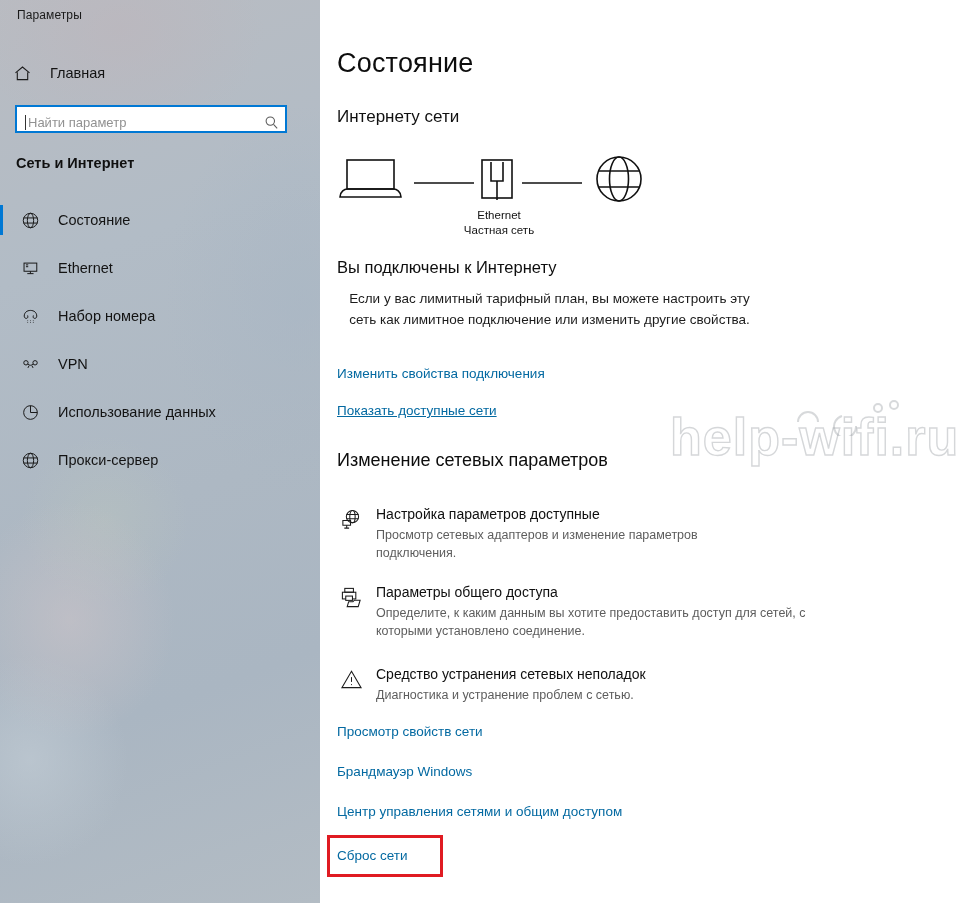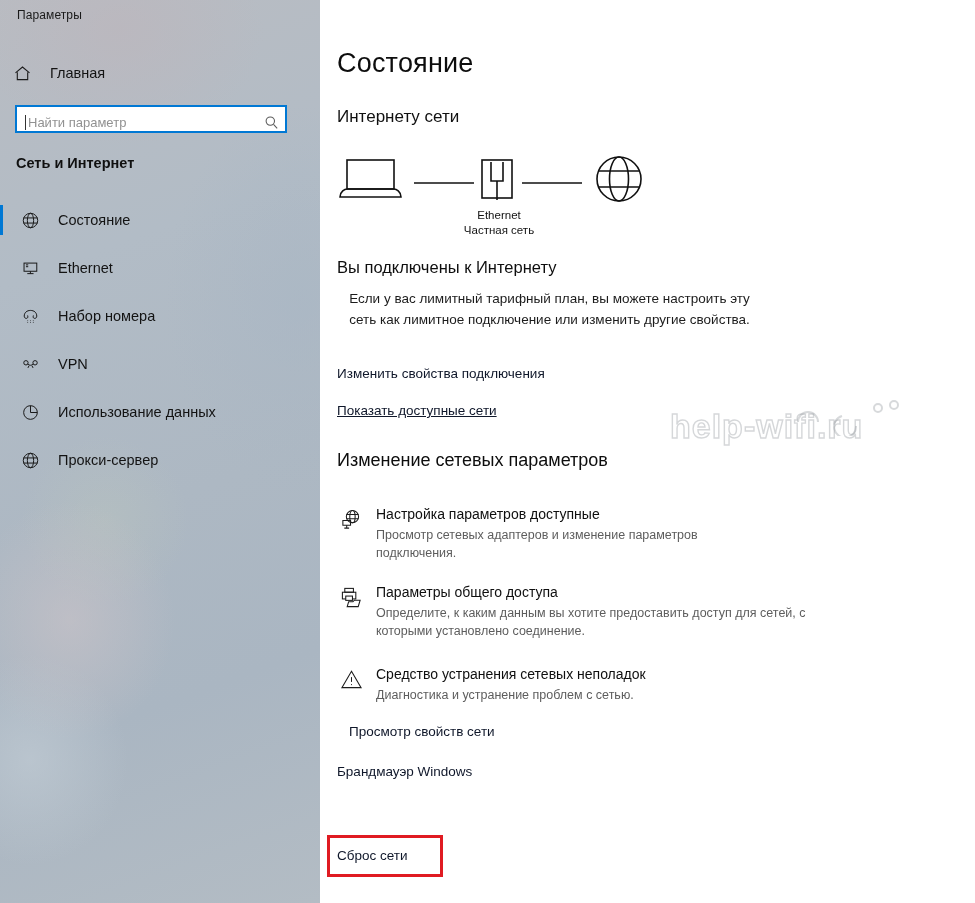--- a/index.html
+++ b/index.html
@@ -203,21 +203,21 @@
     left: 17px;
     top: 288px;
     width: 425px;
     font-size: 13.5px;
     line-height: 21px;
     color: #1c1c1c;
     text-align: center;
   }
 
   .link {
-    color: #0f172a;
+    color: #0369a1;
     font-size: 13.5px;
     text-decoration: none;
     cursor: pointer;
     white-space: nowrap;
   }
 
   .link-change { position: absolute; left: 17px; top: 366px; }
   .link-show   { position: absolute; left: 17px; top: 403px; text-decoration: underline; }
 
   .section2 {
@@ -254,42 +254,42 @@
     line-height: 18px;
     margin-top: 2px;
     width: 400px;
   }
 
   .opt-adapter  { top: 505px; }
   .opt-sharing  { top: 583px; }
   .opt-trouble  { top: 665px; }
 
   .blink { position: absolute; left: 17px; }
-  .blink-1 { top: 724px; margin-left: 12px; }
+  .blink-1 { top: 724px; }
   .blink-2 { top: 764px; }
   .blink-3 { top: 804px; }
   .blink-4 { top: 848px; }
 
   .redbox {
     position: absolute;
     left: 7px;
     top: 835px;
     width: 116px;
     height: 42px;
     border: 3px solid #e01b22;
     box-sizing: border-box;
     pointer-events: none;
   }
 
   
   .watermark {
     position: absolute;
     left: 350px;
     top: 407px;
-    font-size: 34px;
+    font-size: 52px;
     font-weight: bold;
     letter-spacing: 1px;
     color: transparent;
     -webkit-text-stroke: 1.4px rgba(150,155,160,0.40);
     font-family: "Liberation Sans", sans-serif;
     pointer-events: none;
     white-space: nowrap;
   }
   .wm-circles {
     position: absolute;
@@ -498,18 +498,19 @@
         </svg>
       </span>
       <span class="opt-text">
         <span class="opt-title">Средство устранения сетевых неполадок</span>
         <span class="opt-desc" style="display:block">Диагностика и устранение проблем с сетью.</span>
       </span>
     </div>
 
     <a class="link blink blink-1">Просмотр свойств сети</a>
     <a class="link blink blink-2">Брандмауэр Windows</a>
+    <a class="link blink blink-3">Центр управления сетями и общим доступом</a>
     <a class="link blink blink-4">Сброс сети</a>
 
     <div class="redbox"></div>
 
   </div>
 </div>
 
 </body></html>

